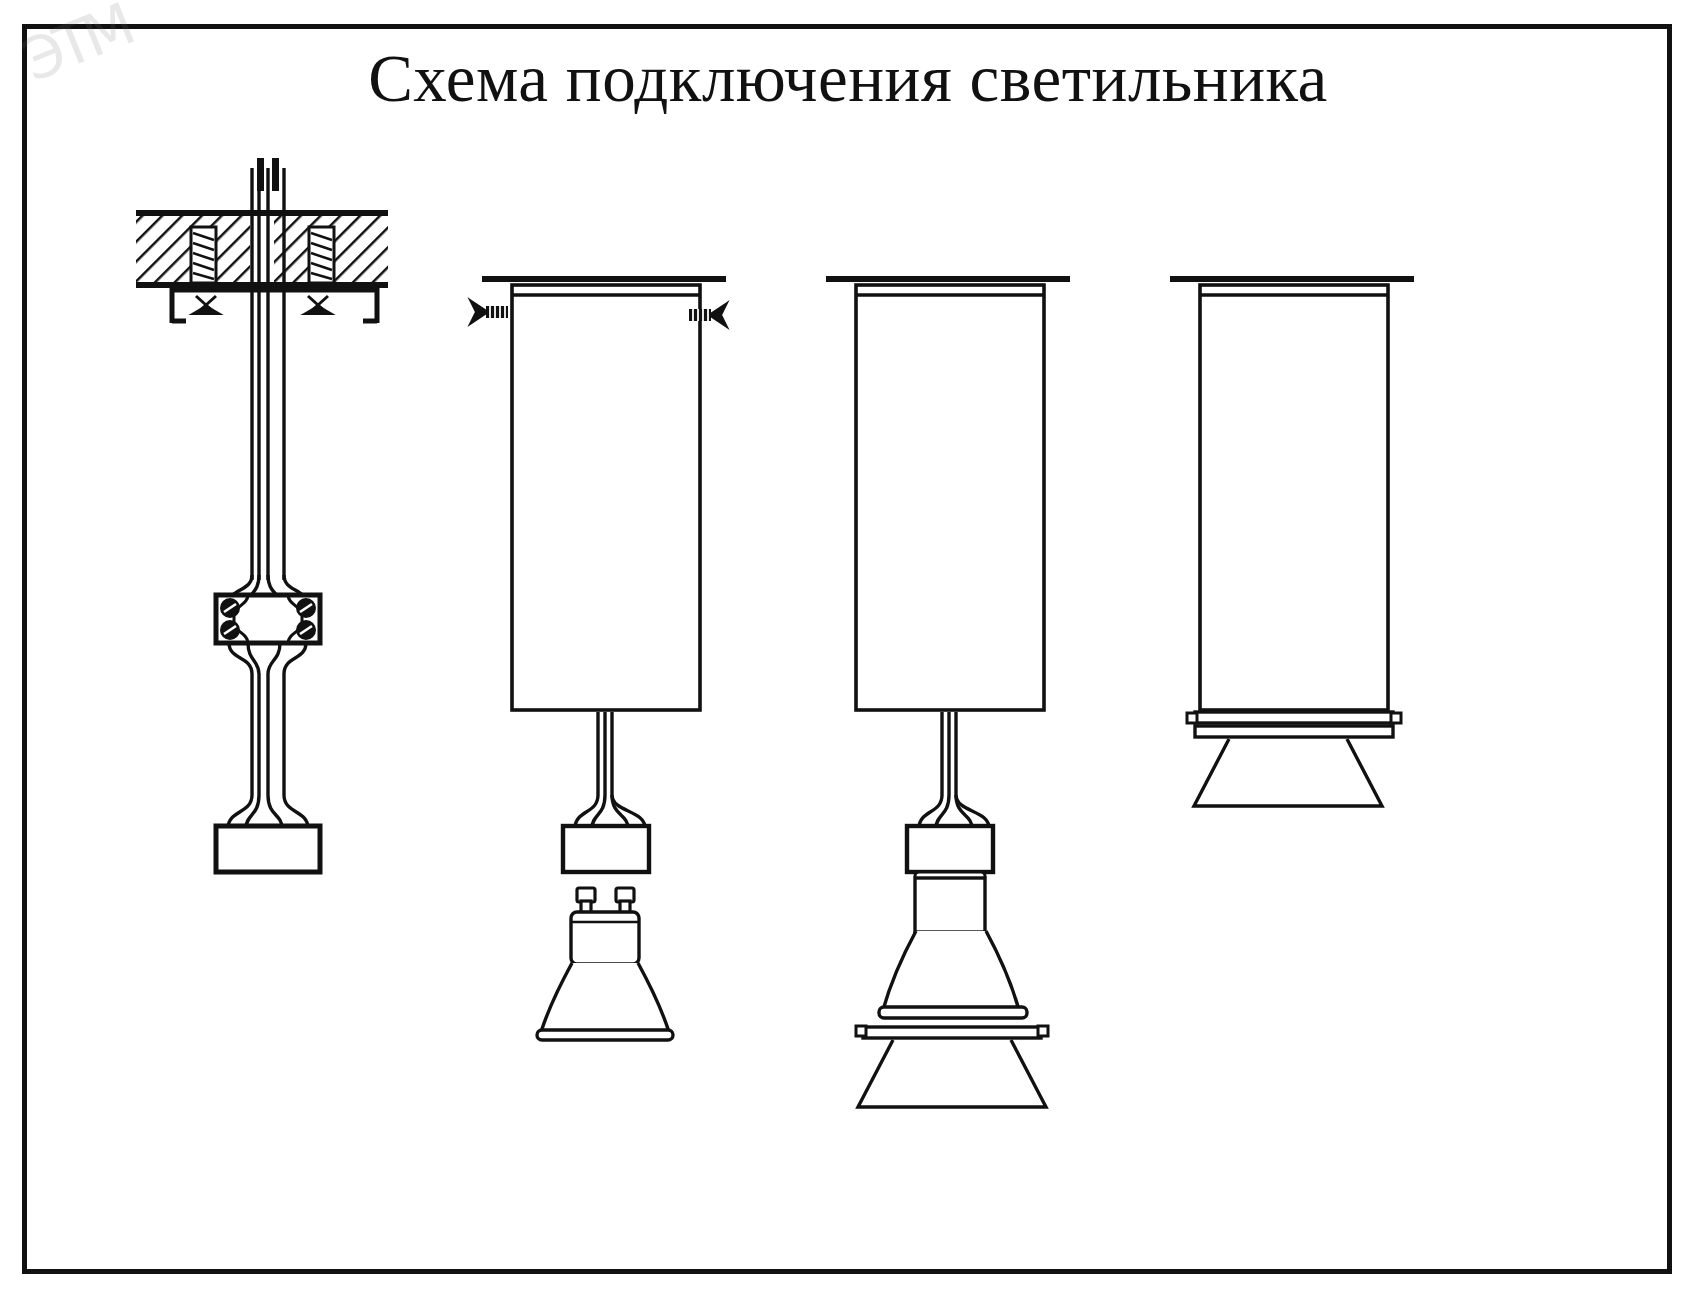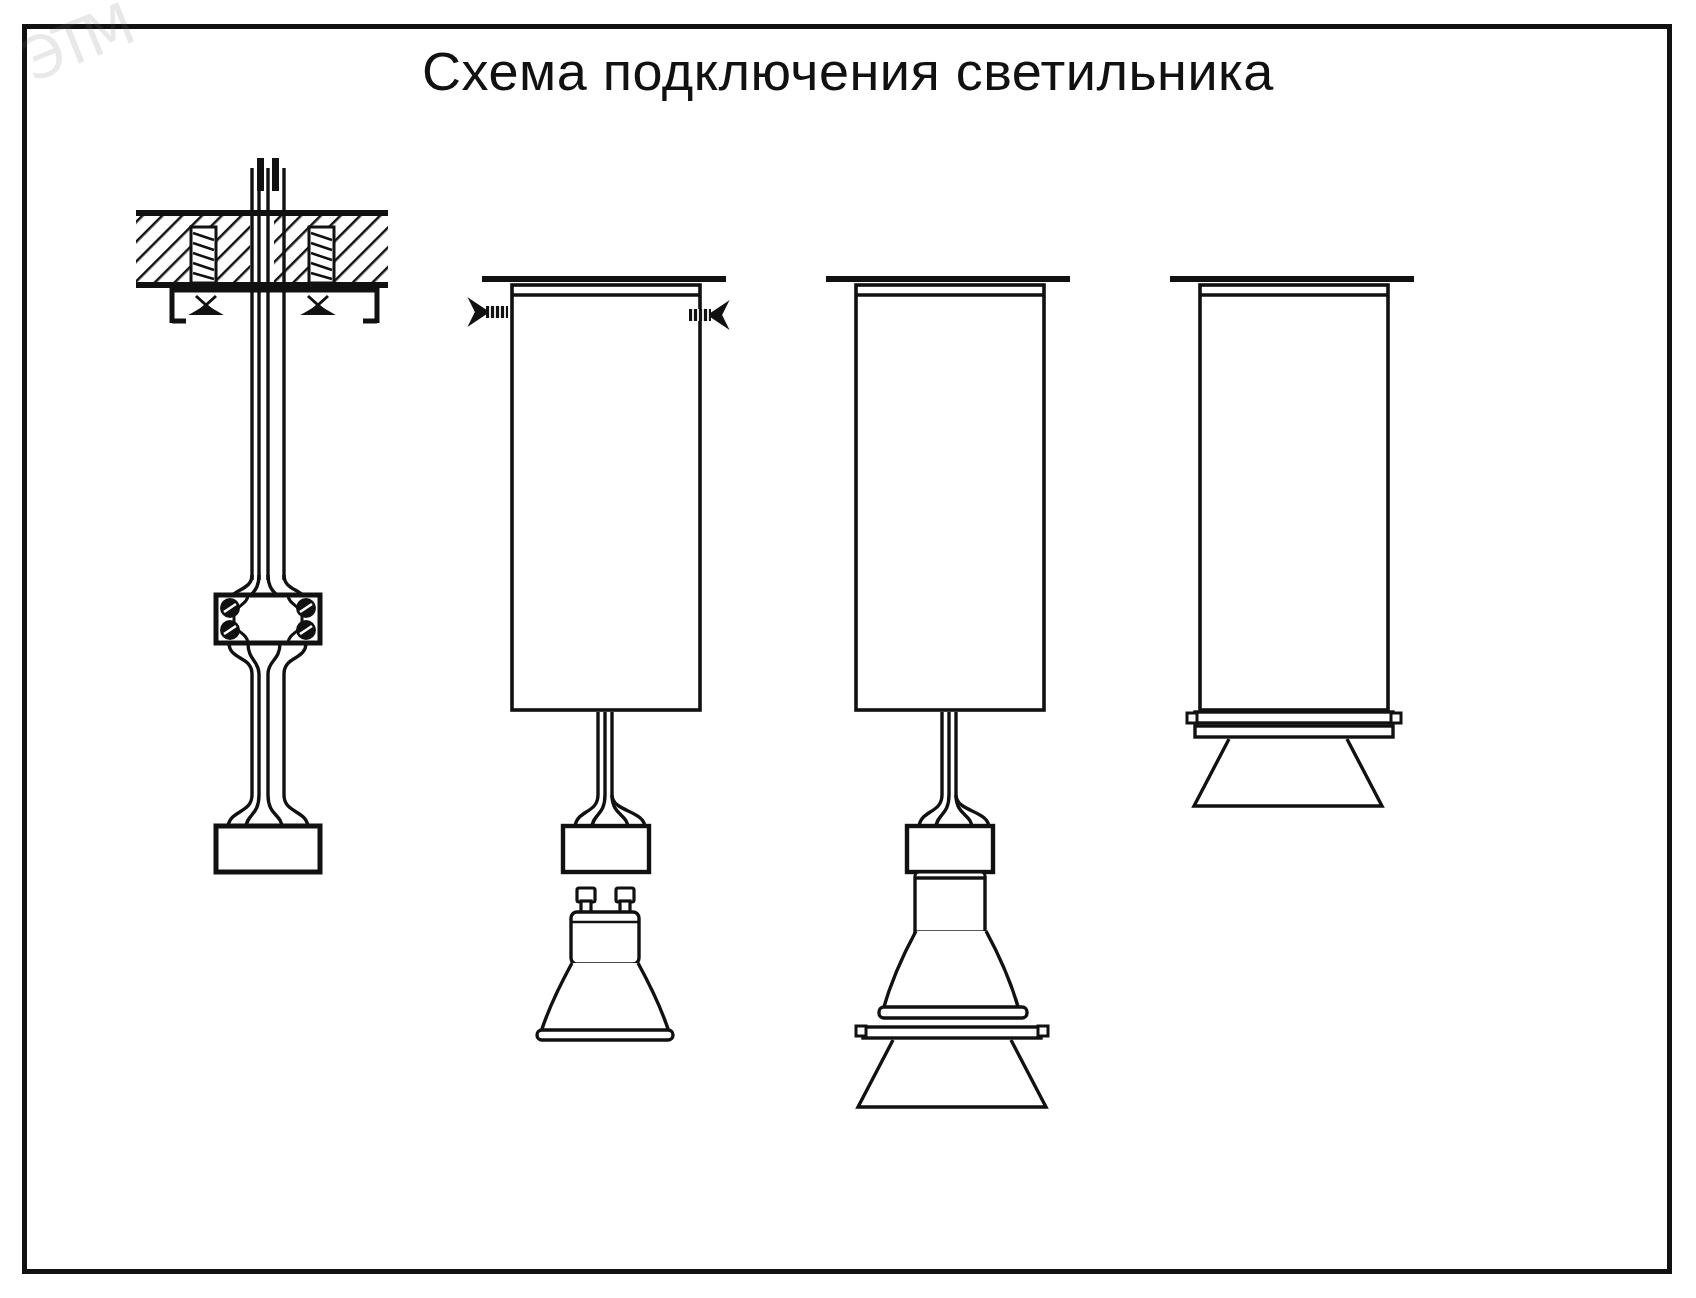--- a/index.html
+++ b/index.html
@@ -40,22 +40,22 @@
     pointer-events: none;
     user-select: none;
     font-family: "DejaVu Sans", sans-serif;
   }
   #title {
     position: absolute;
     left: 0;
     right: 0;
     top: 40px;
     text-align: center;
-    font-size: 54px;
-    font-family: Liberation Sans, sans-serif;
+    font-size: 67px;
+    font-family: Liberation Serif, serif;
     font-weight: 400;
     color: #111111;
     letter-spacing: 0.5px;
     white-space: nowrap;
   }
   #drawing {
     position: absolute;
     left: 0;
     top: 0;
     width: 1696px;

